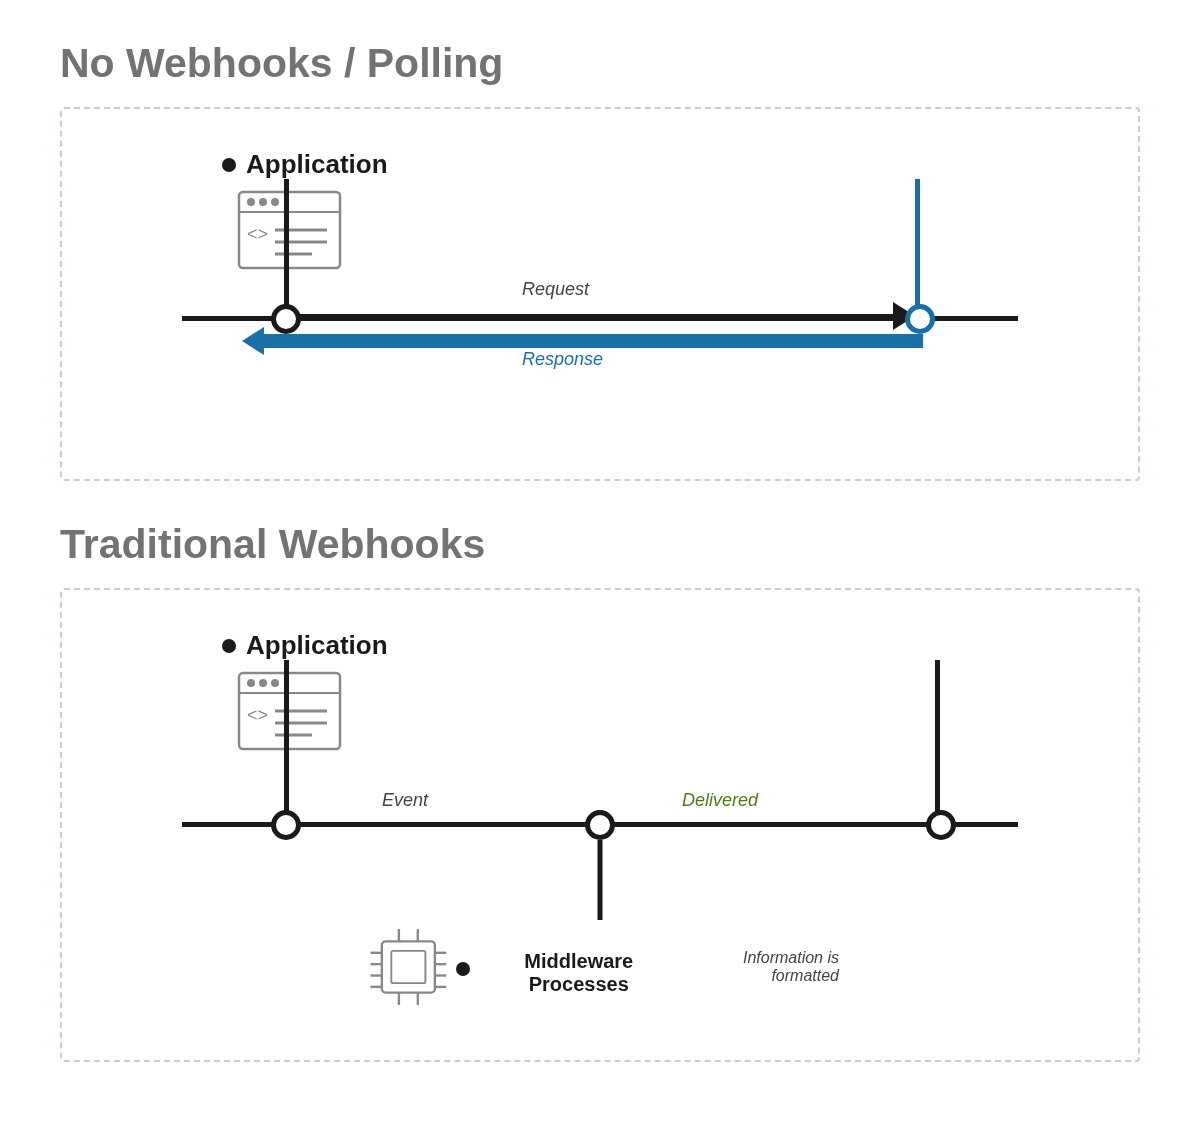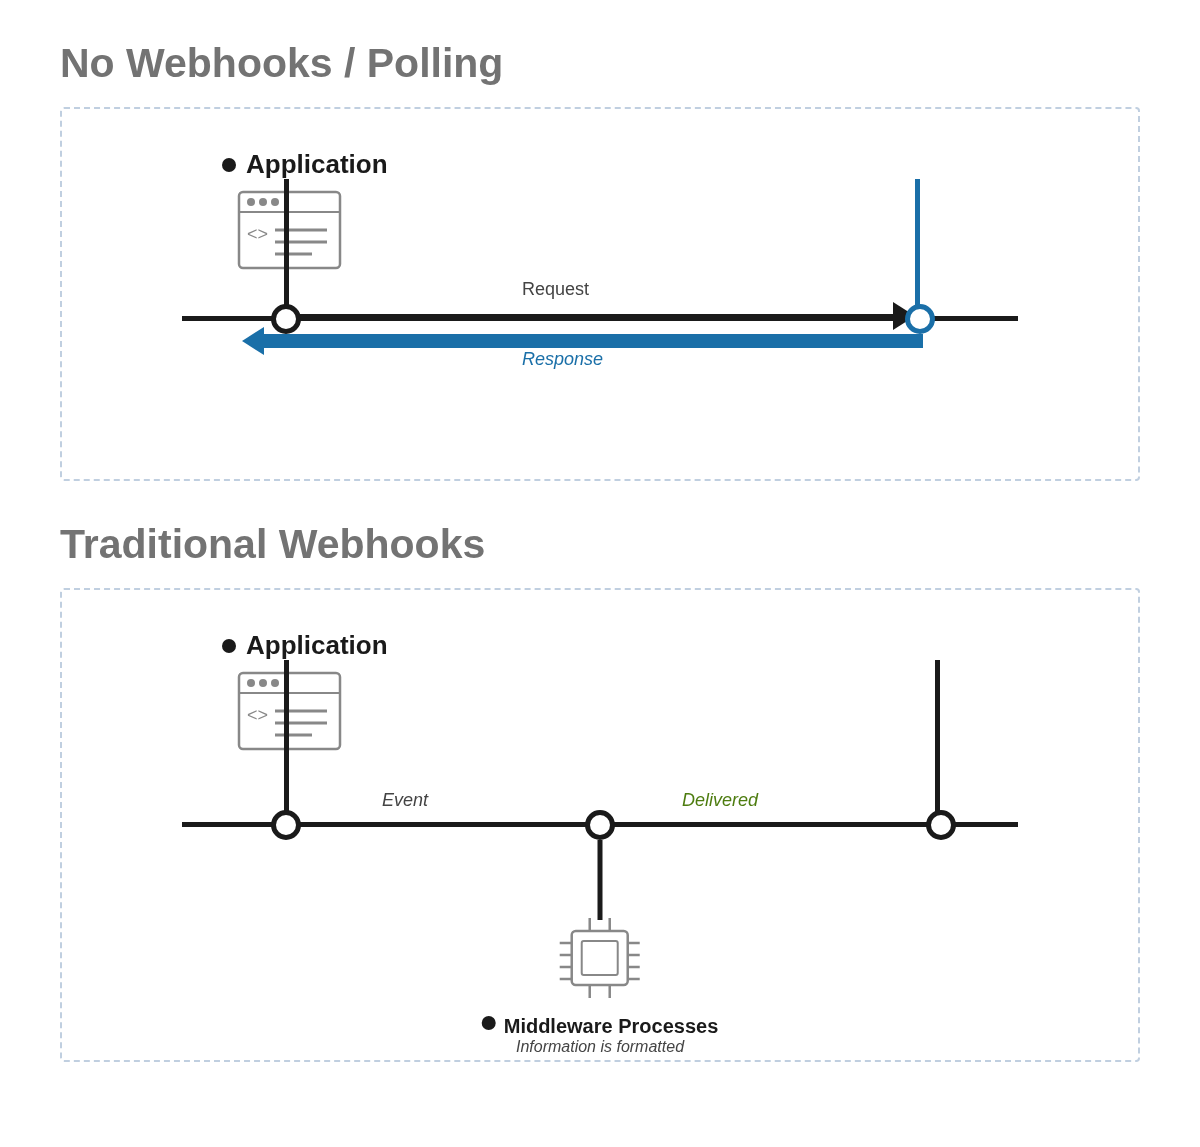--- a/index.html
+++ b/index.html
@@ -114,21 +114,21 @@
       font-weight: 800;
       color: #1a1a1a;
       text-align: center;
       margin-top: 8px;
     }
 
     .middleware-sublabel {
       font-size: 16px;
       font-style: italic;
       color: #444;
-      text-align: center;
+      text-align: right;
     }
 
     svg text {
       font-family: Arial, sans-serif;
     }
   </style>
 </head>
 <body>
 
 <h1 class="section-title">No Webhooks / Polling</h1>
@@ -168,21 +168,21 @@
       <div style="flex:1; height:5px; background:#1a1a1a;"></div>
       <div class="arrow-head-right"></div>
     </div>
 
     <div style="position:absolute; left:120px; right:155px; top:178px; display:flex; align-items:center; flex-direction:row;">
       <div class="arrow-head-left-blue"></div>
       <div style="flex:1; height:14px; background:#1a6fa8;"></div>
     </div>
 
     <div style="position:absolute; left:400px; top:130px;">
-      <span style="font-size:18px; color:#444;">Request</span>
+      <span style="font-size:18px; font-style:italic; color:#444;">Request</span>
     </div>
 
     <div style="position:absolute; left:400px; top:200px;">
       <span style="font-size:18px; font-style:italic; color:#1a6fa8;">Response</span>
     </div>
 
     <div style="position:absolute; left:149px; top:155px; width:30px; height:30px; border-radius:50%; border:5px solid #1a1a1a; background:#fff;"></div>
 
     <div style="position:absolute; right:143px; top:155px; width:30px; height:30px; border-radius:50%; border:5px solid #1a6fa8; background:#fff;"></div>
 
@@ -227,21 +227,21 @@
     <div style="position:absolute; left:260px; top:160px;">
       <span style="font-size:18px; font-style:italic; color:#444;margin-top:35px;">Event</span>
     </div>
 
     <div style="position:absolute; left:560px; top:160px;">
       <span style="font-size:18px; font-style:italic; color:#4d7c0f;">Delivered</span>
     </div>
 
     <div style="position:absolute; left:50%; transform:translateX(-50%); top:210px; width:5px; height:80px; background:#1a1a1a;"></div>
 
-    <div style="position:absolute; left:50%; transform:translateX(-50%); top:283px; display:flex; flex-direction:column; align-items:center;">
+    <div style="position:absolute; left:50%; transform:translateX(-50%); top:292px; display:flex; flex-direction:row; align-items:center;">
       <svg width="100" height="90" viewBox="0 0 100 90">
 
         <rect x="22" y="18" width="56" height="54" rx="4" fill="none" stroke="#888" stroke-width="2.5"></rect>
 
         <rect x="32" y="28" width="36" height="34" rx="2" fill="none" stroke="#888" stroke-width="2"></rect>
 
         <line x1="10" y1="30" x2="22" y2="30" stroke="#888" stroke-width="2.5"></line>
         <line x1="10" y1="42" x2="22" y2="42" stroke="#888" stroke-width="2.5"></line>
         <line x1="10" y1="54" x2="22" y2="54" stroke="#888" stroke-width="2.5"></line>
         <line x1="10" y1="66" x2="22" y2="66" stroke="#888" stroke-width="2.5"></line>

